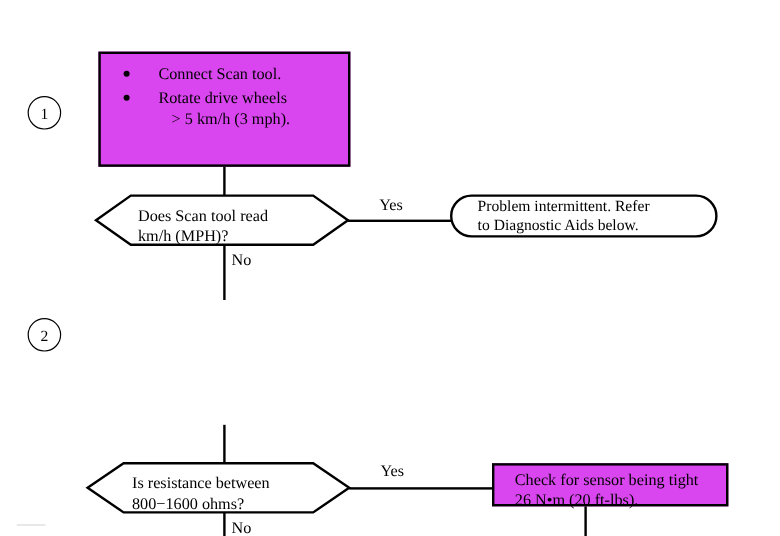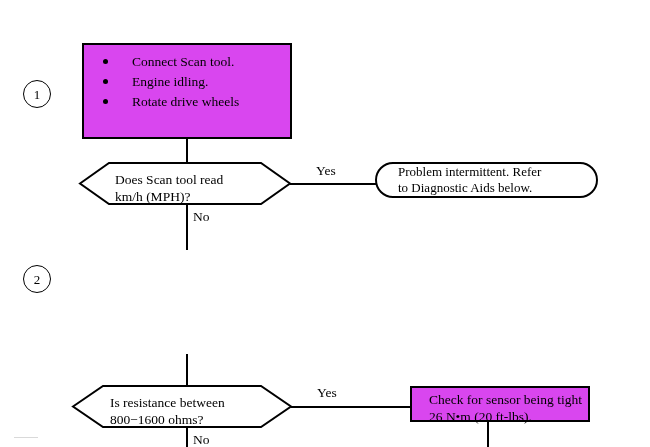--- a/index.html
+++ b/index.html
@@ -144,25 +144,22 @@
   </div>
 
   <div class="proc-box" style="left:82px; top:43px; width:210px; height:96px;">
     <ul class="bullet-list" style="padding-top:8px;">
       <li>
         <span class="dot"></span>
         <span>Connect Scan tool.</span>
       </li>
       <li>
         <span class="dot"></span>
-        <span>Engine idling.</span>
-      </li>
-      <li>
-        <span class="dot"></span>
         <span>Rotate drive wheels</span>
+        <span class="cont">&gt; 5 km/h (3 mph).</span>
       </li>
     </ul>
   </div>
 
   <div class="conn-v" style="left:186px; top:139px; height:24px;"></div>
 
   <div class="decision" style="left:79px; top:162px; width:212px; height:26px;">
     <svg width="212" height="43" viewBox="0 0 212 43" aria-hidden="true">
       <polygon points="1,21.5 30,1 182,1 211,21.5 182,42 30,42" fill="#ffffff" stroke="#000000" stroke-width="2"></polygon>
     </svg>
@@ -198,21 +195,21 @@
     </svg>
     <div class="dec-text" style="left:38px;">
       <span>Is resistance between</span>
       <span class="l2">800−1600 ohms?</span>
     </div>
   </div>
 
   <div class="conn-h" style="left:291px; top:406px; width:120px;"></div>
   <div class="branch-label" style="left:317px; top:385px;">Yes</div>
 
-  <div class="proc-box" style="left:410px; top:386px; width:180px; height:36px;">
+  <div class="proc-box" style="left:410px; top:386px; width:197px; height:36px;">
     <div class="plain-box-text" style="padding-top:3px;">
       <span>Check for sensor being tight</span>
       <span class="l2">26 N•m (20 ft-lbs).</span>
     </div>
   </div>
 
   <div class="conn-v" style="left:487px; top:422px; height:25px;"></div>
 
   <div class="conn-v" style="left:186px; top:427px; height:20px;"></div>
   <div class="branch-label" style="left:193px; top:432px;">No</div>

